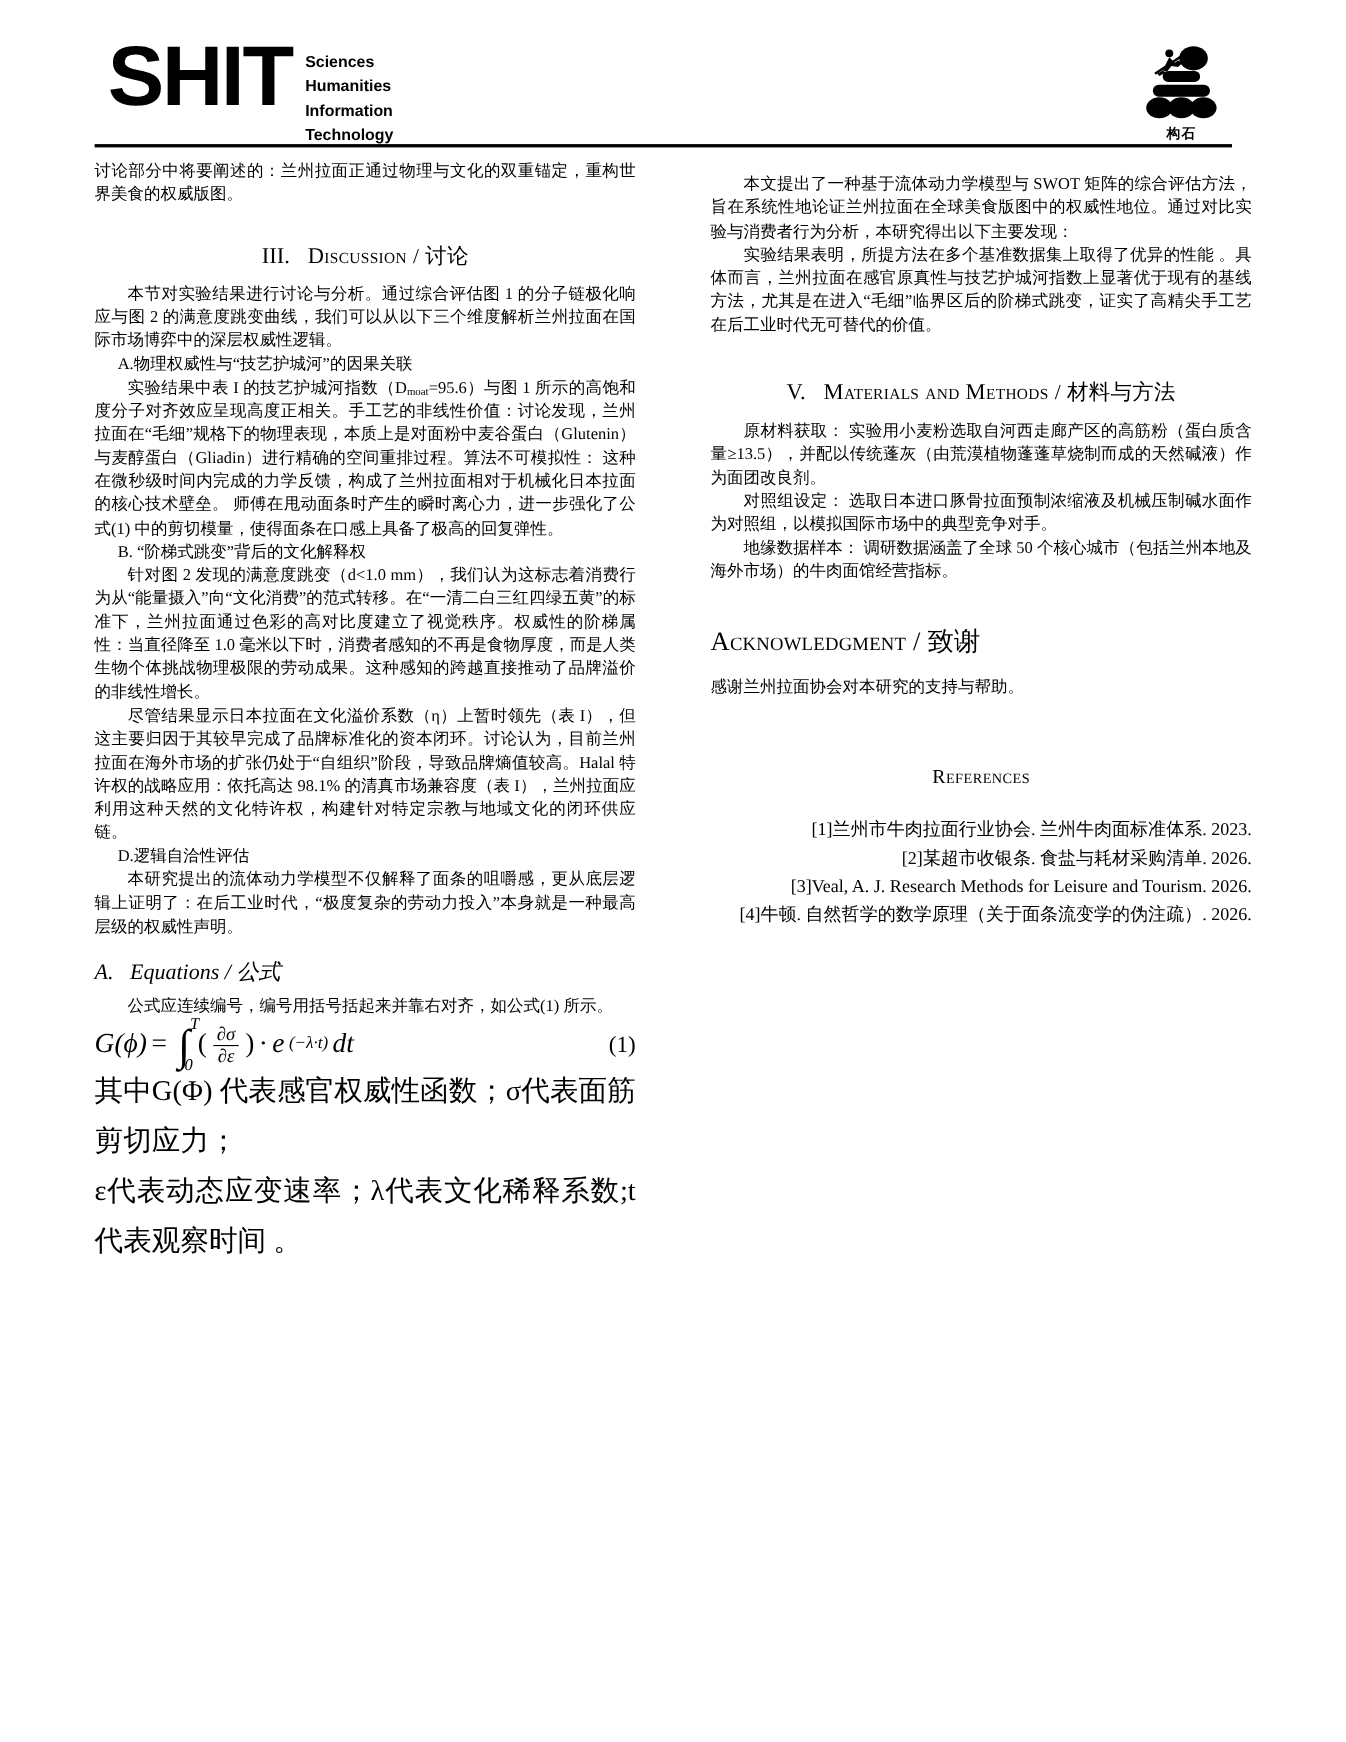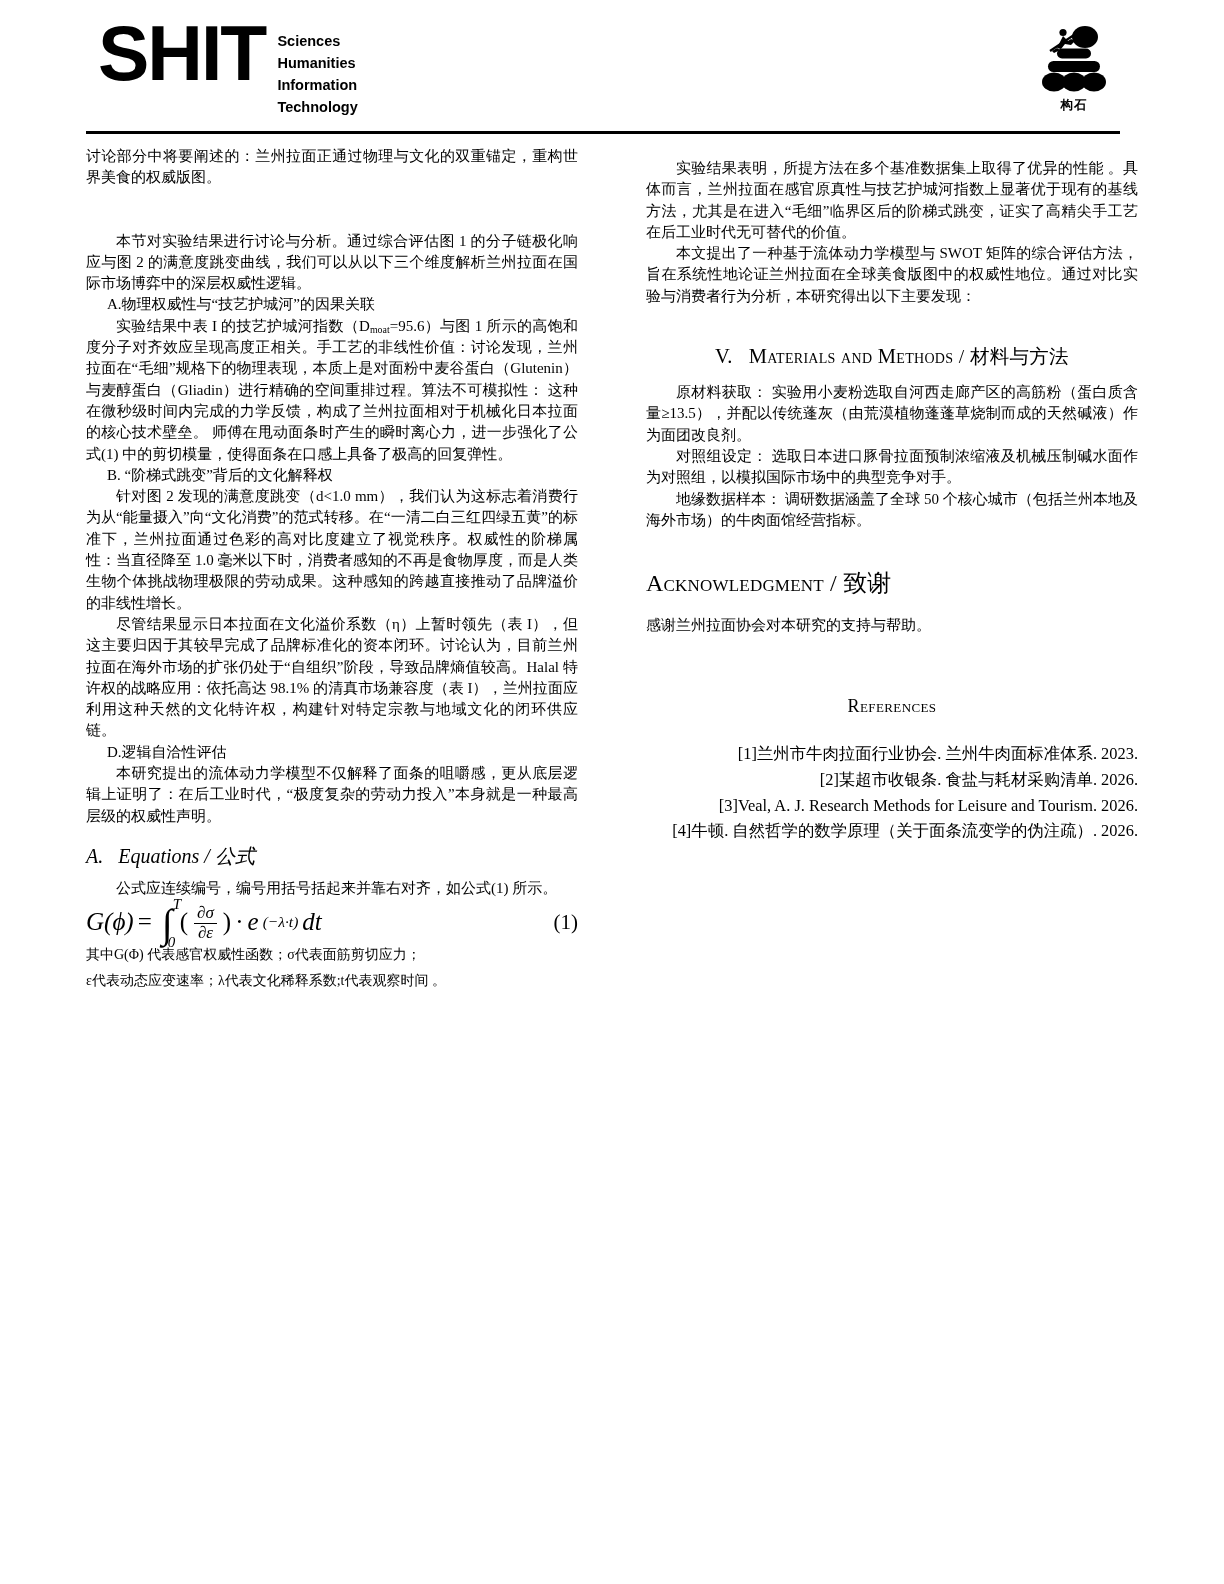--- a/index.html
+++ b/index.html
@@ -21,21 +21,21 @@
     height: 1584px;
     position: relative;
     box-sizing: border-box;
     padding: 0;
   }
 
   
   .masthead {
     position: absolute;
     left: 86px;
-    top: 18px;
+    top: 34px;
     width: 1034px;
     height: 96px;
   }
   .brand {
     position: absolute;
     left: 12px;
     top: 0px;
     display: flex;
     align-items: flex-start;
   }
@@ -204,21 +204,21 @@
     margin: 0 1px;
     position: relative;
     top: 1px;
   }
   .frac .numr { padding: 0 4px; }
   .frac .den  { padding: 0 4px; border-top: 1.3px solid #000; }
   .sup { font-size: 0.62em; vertical-align: 0.58em; }
   .eqnum { font-size: 21px; font-style: normal; }
 
   .eqdesc {
-    font-size: 14px;
+    font-size: 26px;
     line-height: 1.72;
     text-align: justify;
     text-justify: inter-ideograph;
     margin: 2px 0 0 0;
     text-indent: 0;
   }
 
   
   .reflist {
     margin: 0;
@@ -275,20 +275,26 @@
   </div>
 
   <div class="rule"></div>
 
   <div class="col col-left">
 
     <p class="noind">讨论部分中将要阐述的：兰州拉面正通过物理与文化的双重锚定，重构世界美食的权威版图。</p>
 
     <div class="sp-30"></div>
 
+    <h2 class="section">
+      <span class="num">III.</span>&nbsp;&nbsp;
+      <span>Discussion</span>
+      <span class="cn">/</span>
+      <span class="cn">讨论</span>
+    </h2>
 
     <div class="sp-12"></div>
 
     <p class="ind">本节对实验结果进行讨论与分析。通过综合评估图 1 的分子链极化响应与图 2 的满意度跳变曲线，我们可以从以下三个维度解析兰州拉面在国际市场博弈中的深层权威性逻辑。</p>
 
     <p class="sublead">A.物理权威性与“技艺护城河”的因果关联</p>
 
     <p class="ind"><span>实验结果中表 I 的技艺护城河指数（D</span><sub>moat</sub><span>=95.6）与图 1 所示的高饱和度分子对齐效应呈现高度正相关。手工艺的非线性价值：讨论发现，兰州拉面在“毛细”规格下的物理表现，本质上是对面粉中麦谷蛋白（Glutenin）与麦醇蛋白（Gliadin）进行精确的空间重排过程。算法不可模拟性： 这种在微秒级时间内完成的力学反馈，构成了兰州拉面相对于机械化日本拉面的核心技术壁垒。 师傅在甩动面条时产生的瞬时离心力，进一步强化了公式(1) 中的剪切模量，使得面条在口感上具备了极高的回复弹性。</span></p>
 
     <p class="sublead">B. “阶梯式跳变”背后的文化解释权</p>
@@ -337,22 +343,22 @@
     <p class="eqdesc">其中G(Φ) 代表感官权威性函数；σ代表面筋剪切应力；</p>
     <p class="eqdesc">ε代表动态应变速率；λ代表文化稀释系数;t代表观察时间 。</p>
 
   </div>
 
   <div class="col col-right">
 
 
     <div class="sp-12"></div>
 
+    <p class="ind">本文提出了一种基于流体动力学模型与 SWOT 矩阵的综合评估方法，旨在系统性地论证兰州拉面在全球美食版图中的权威性地位。通过对比实验与消费者行为分析，本研究得出以下主要发现：</p>
     <p class="ind">实验结果表明，所提方法在多个基准数据集上取得了优异的性能 。具体而言，兰州拉面在感官原真性与技艺护城河指数上显著优于现有的基线方法，尤其是在进入“毛细”临界区后的阶梯式跳变，证实了高精尖手工艺在后工业时代无可替代的价值。</p>
-    <p class="ind">本文提出了一种基于流体动力学模型与 SWOT 矩阵的综合评估方法，旨在系统性地论证兰州拉面在全球美食版图中的权威性地位。通过对比实验与消费者行为分析，本研究得出以下主要发现：</p>
 
     <div class="sp-36"></div>
 
     <h2 class="section">
       <span class="num">V.</span>&nbsp;&nbsp;
       <span>Materials and Methods</span>
       <span class="cn">/</span>
       <span class="cn">材料与方法</span>
     </h2>
 

